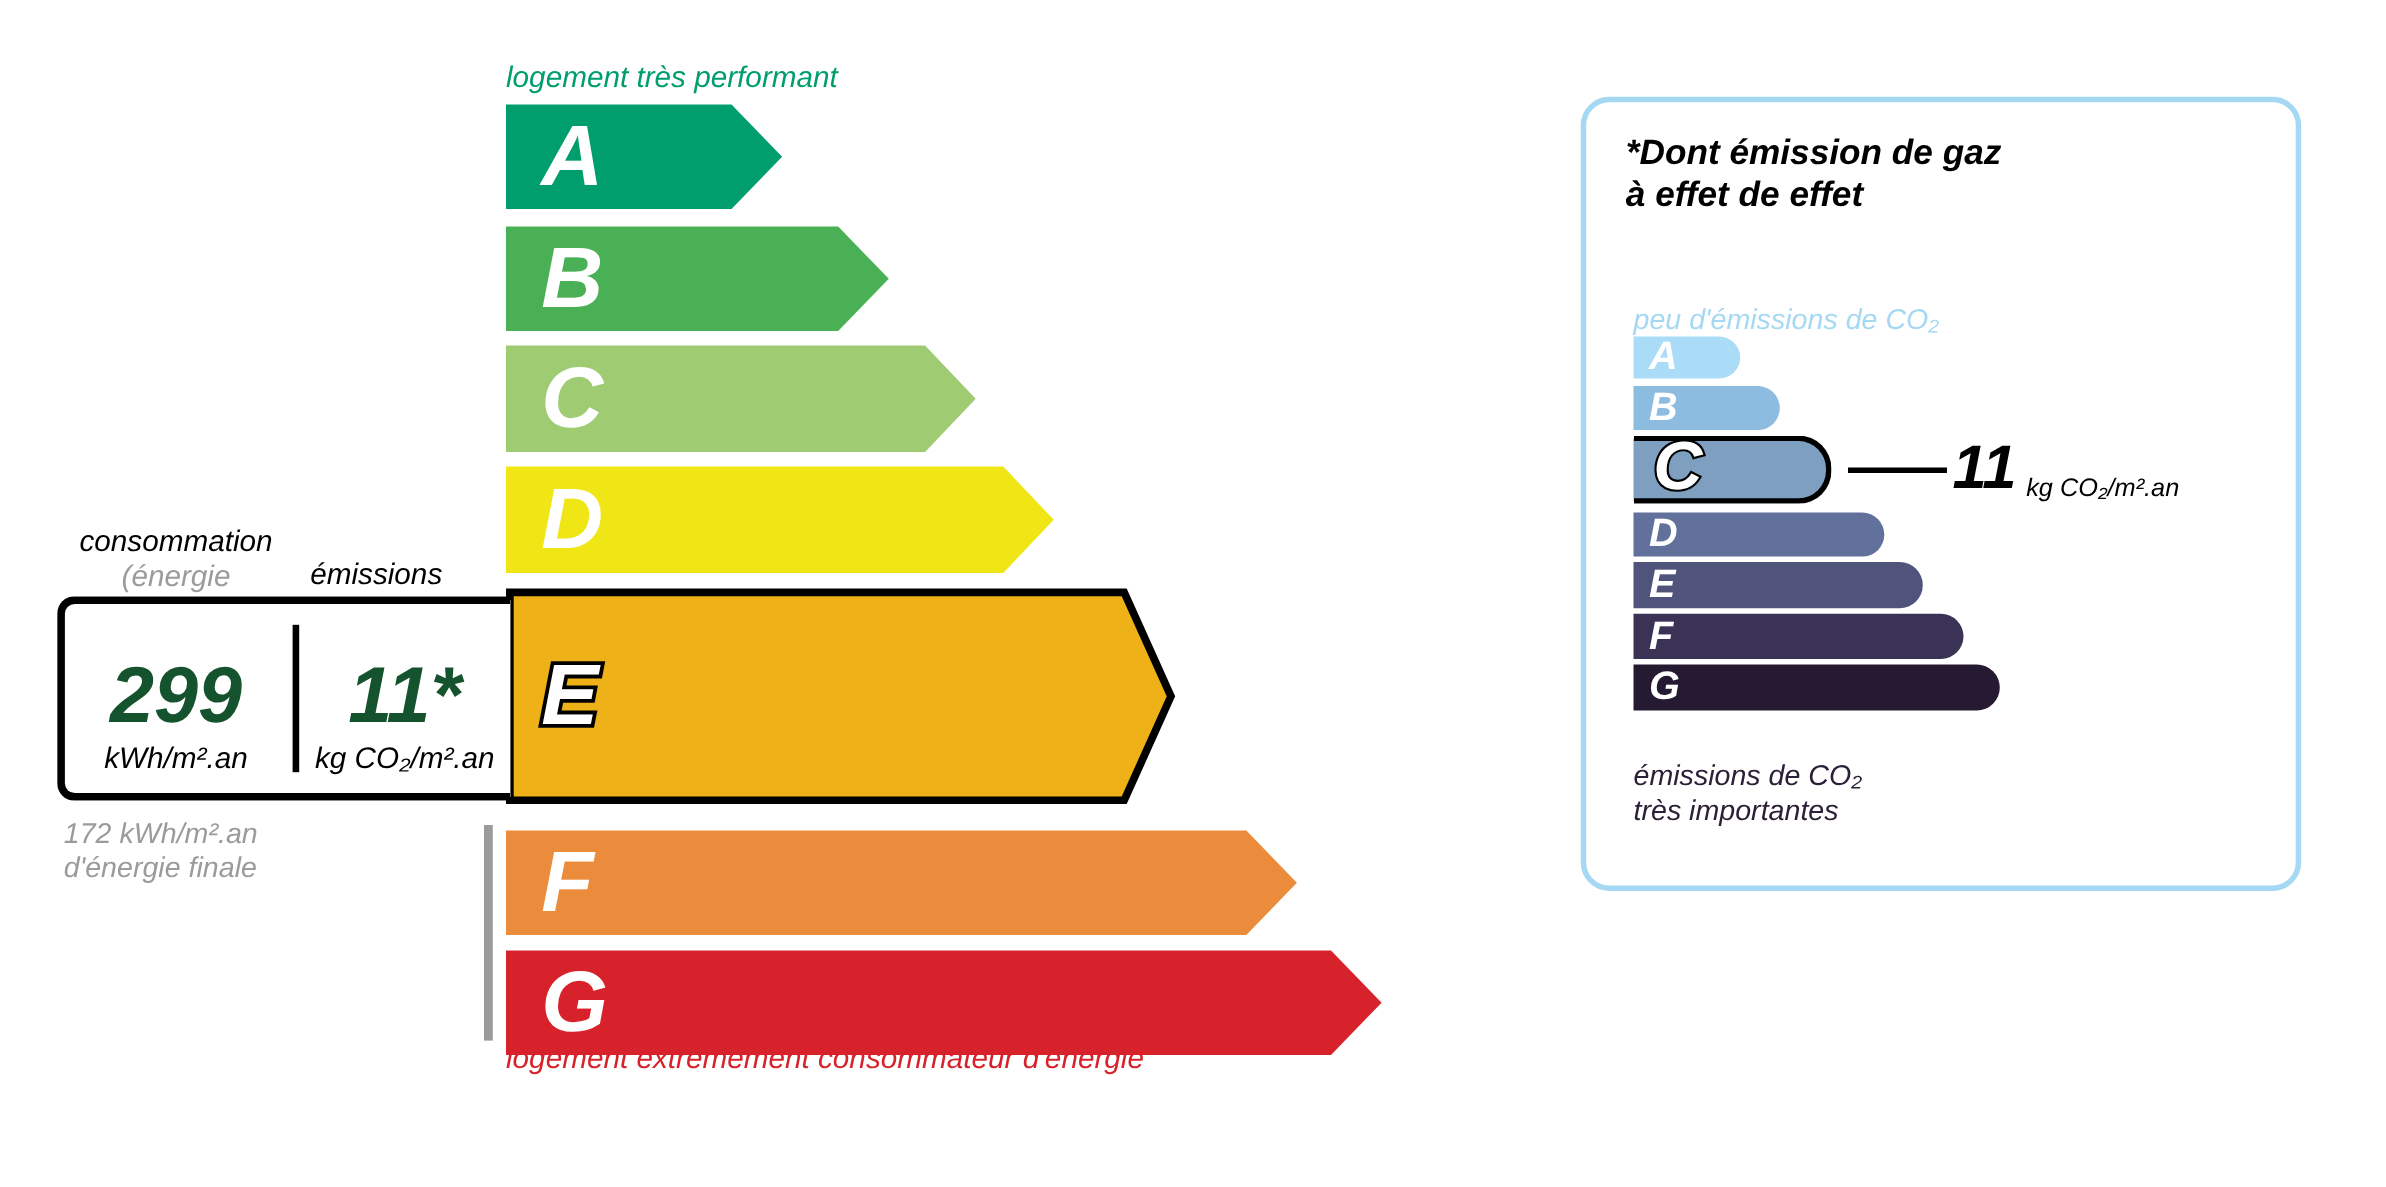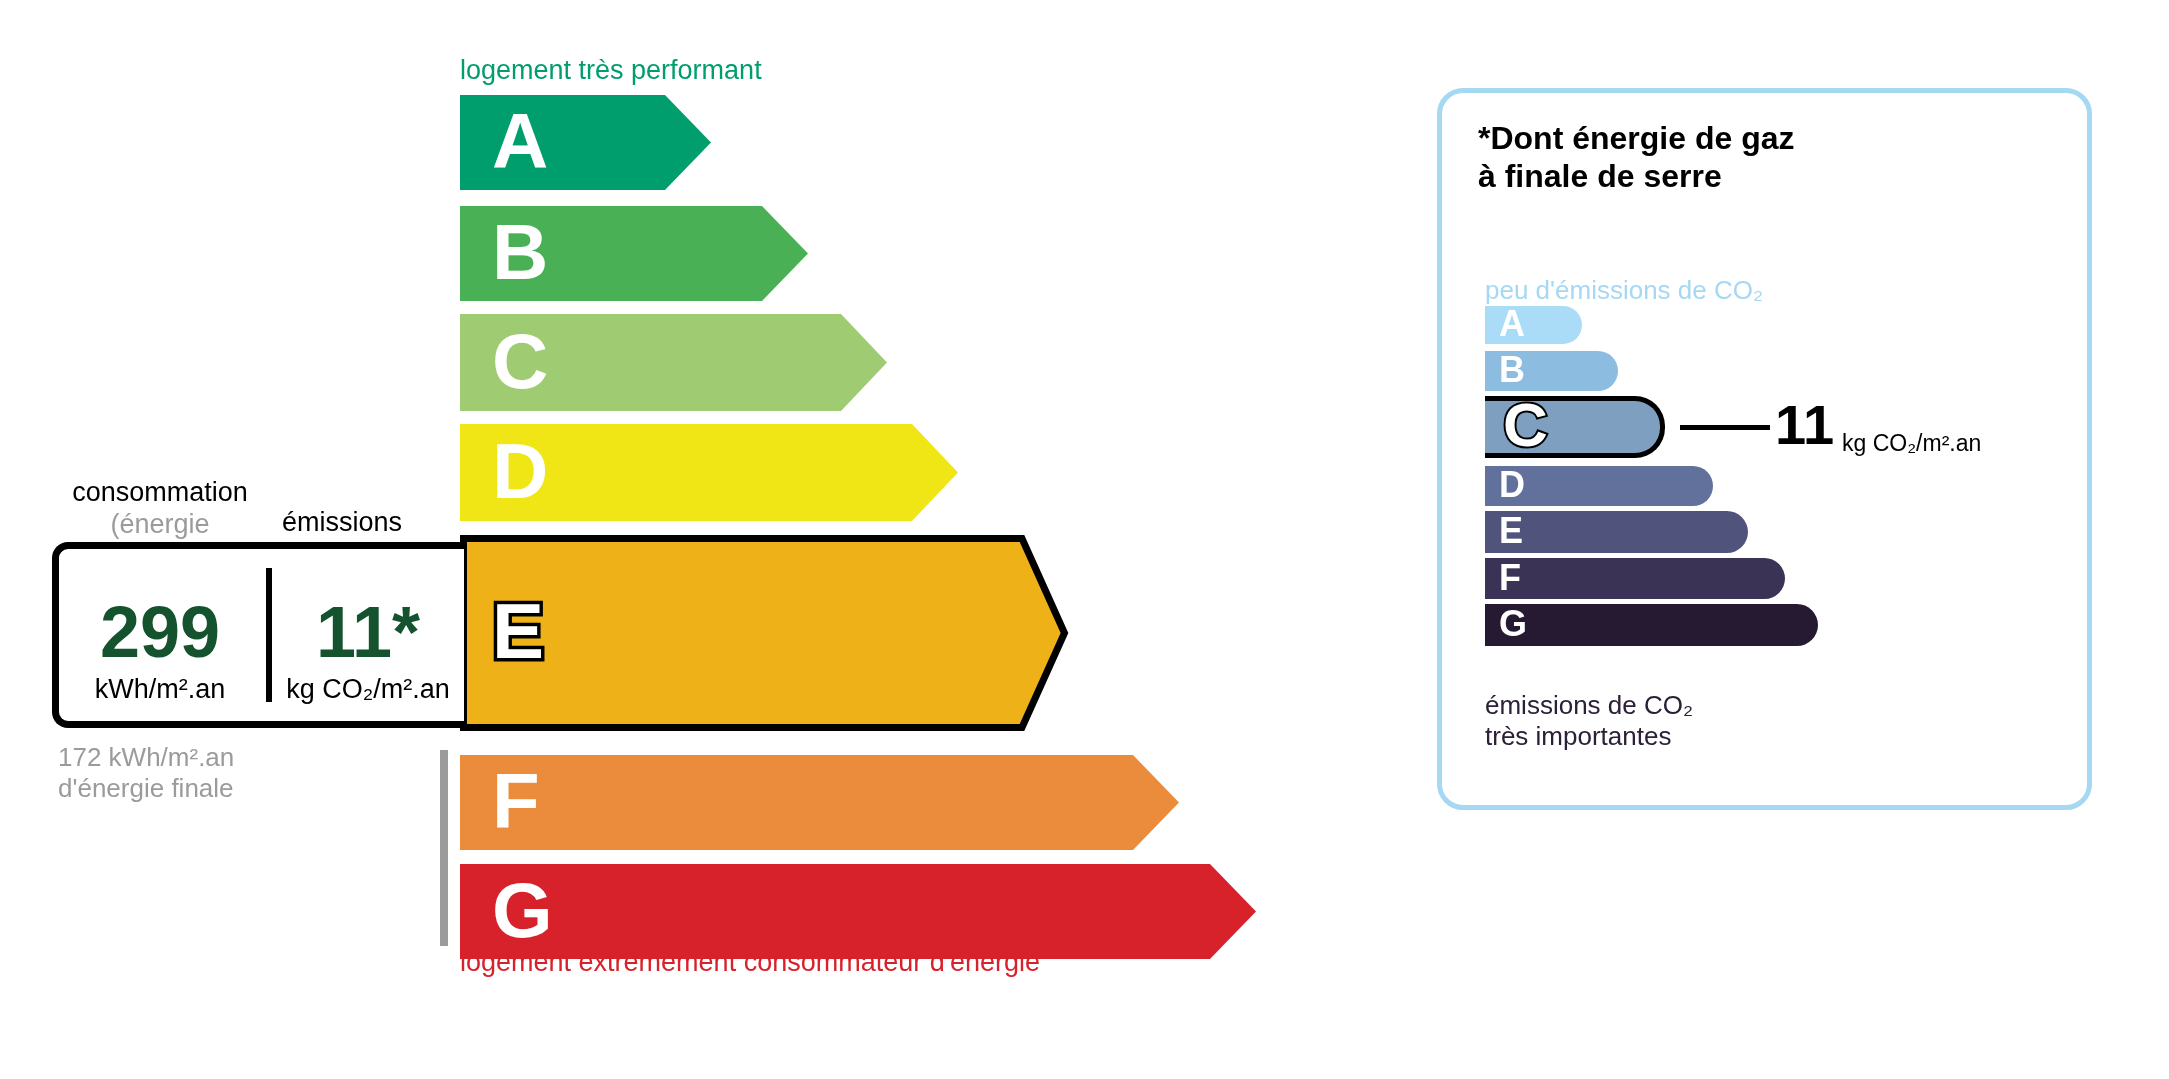--- a/index.html
+++ b/index.html
@@ -1,18 +1,18 @@
 <!DOCTYPE html>
 <html><head>
 <meta charset="utf-8">
 <style>
   html,body{margin:0;padding:0;background:#ffffff;}
   body{width:2169px;height:1079px;position:relative;overflow:hidden;
        font-family:"Liberation Sans","DejaVu Sans",sans-serif;}
-  .root{position:absolute;left:0;top:0;width:2169px;height:1079px;}
+  .root{position:absolute;left:0;top:0;width:2169px;height:1079px;font-style:italic;}
 
   
   .scale-caption-top{position:absolute;left:460px;top:55px;font-size:27px;color:#009e6d;white-space:nowrap;}
   .scale-caption-bottom{position:absolute;left:460px;top:947px;font-size:27px;color:#d7222b;white-space:nowrap;}
 
   .band{position:absolute;left:460px;}
   .band svg{display:block;overflow:visible;}
   .band .letter{position:absolute;left:32px;top:50%;transform:translateY(-52%);
                 font-size:78px;font-weight:bold;color:#ffffff;line-height:1;}
   .band.sel .letter{color:#ffffff;-webkit-text-stroke:7px #000;paint-order:stroke fill;}
@@ -130,22 +130,22 @@
     <div class="vb-unit">kg CO₂/m².an</div>
   </div>
 
   <div class="lbl-final">
     <div>172 kWh/m².an</div>
     <div>d'énergie finale</div>
   </div>
 
   <div class="panel"></div>
   <div class="panel-title">
-    <div>*Dont énergie de gaz</div>
-    <div>à finale de serre</div>
+    <div>*Dont émission de gaz</div>
+    <div>à effet de effet</div>
   </div>
   <div class="panel-top-cap">peu d'émissions de CO₂</div>
 
   <div id="co2-bars">
       <div class="co2bar" style="top: 306px; width: 97px; height: 38px; background: rgb(170, 220, 247);">
         <span class="cl">A</span>
       </div>
       <div class="co2bar" style="top: 351px; width: 133px; height: 40px; background: rgb(140, 188, 224);">
         <span class="cl">B</span>
       </div>

